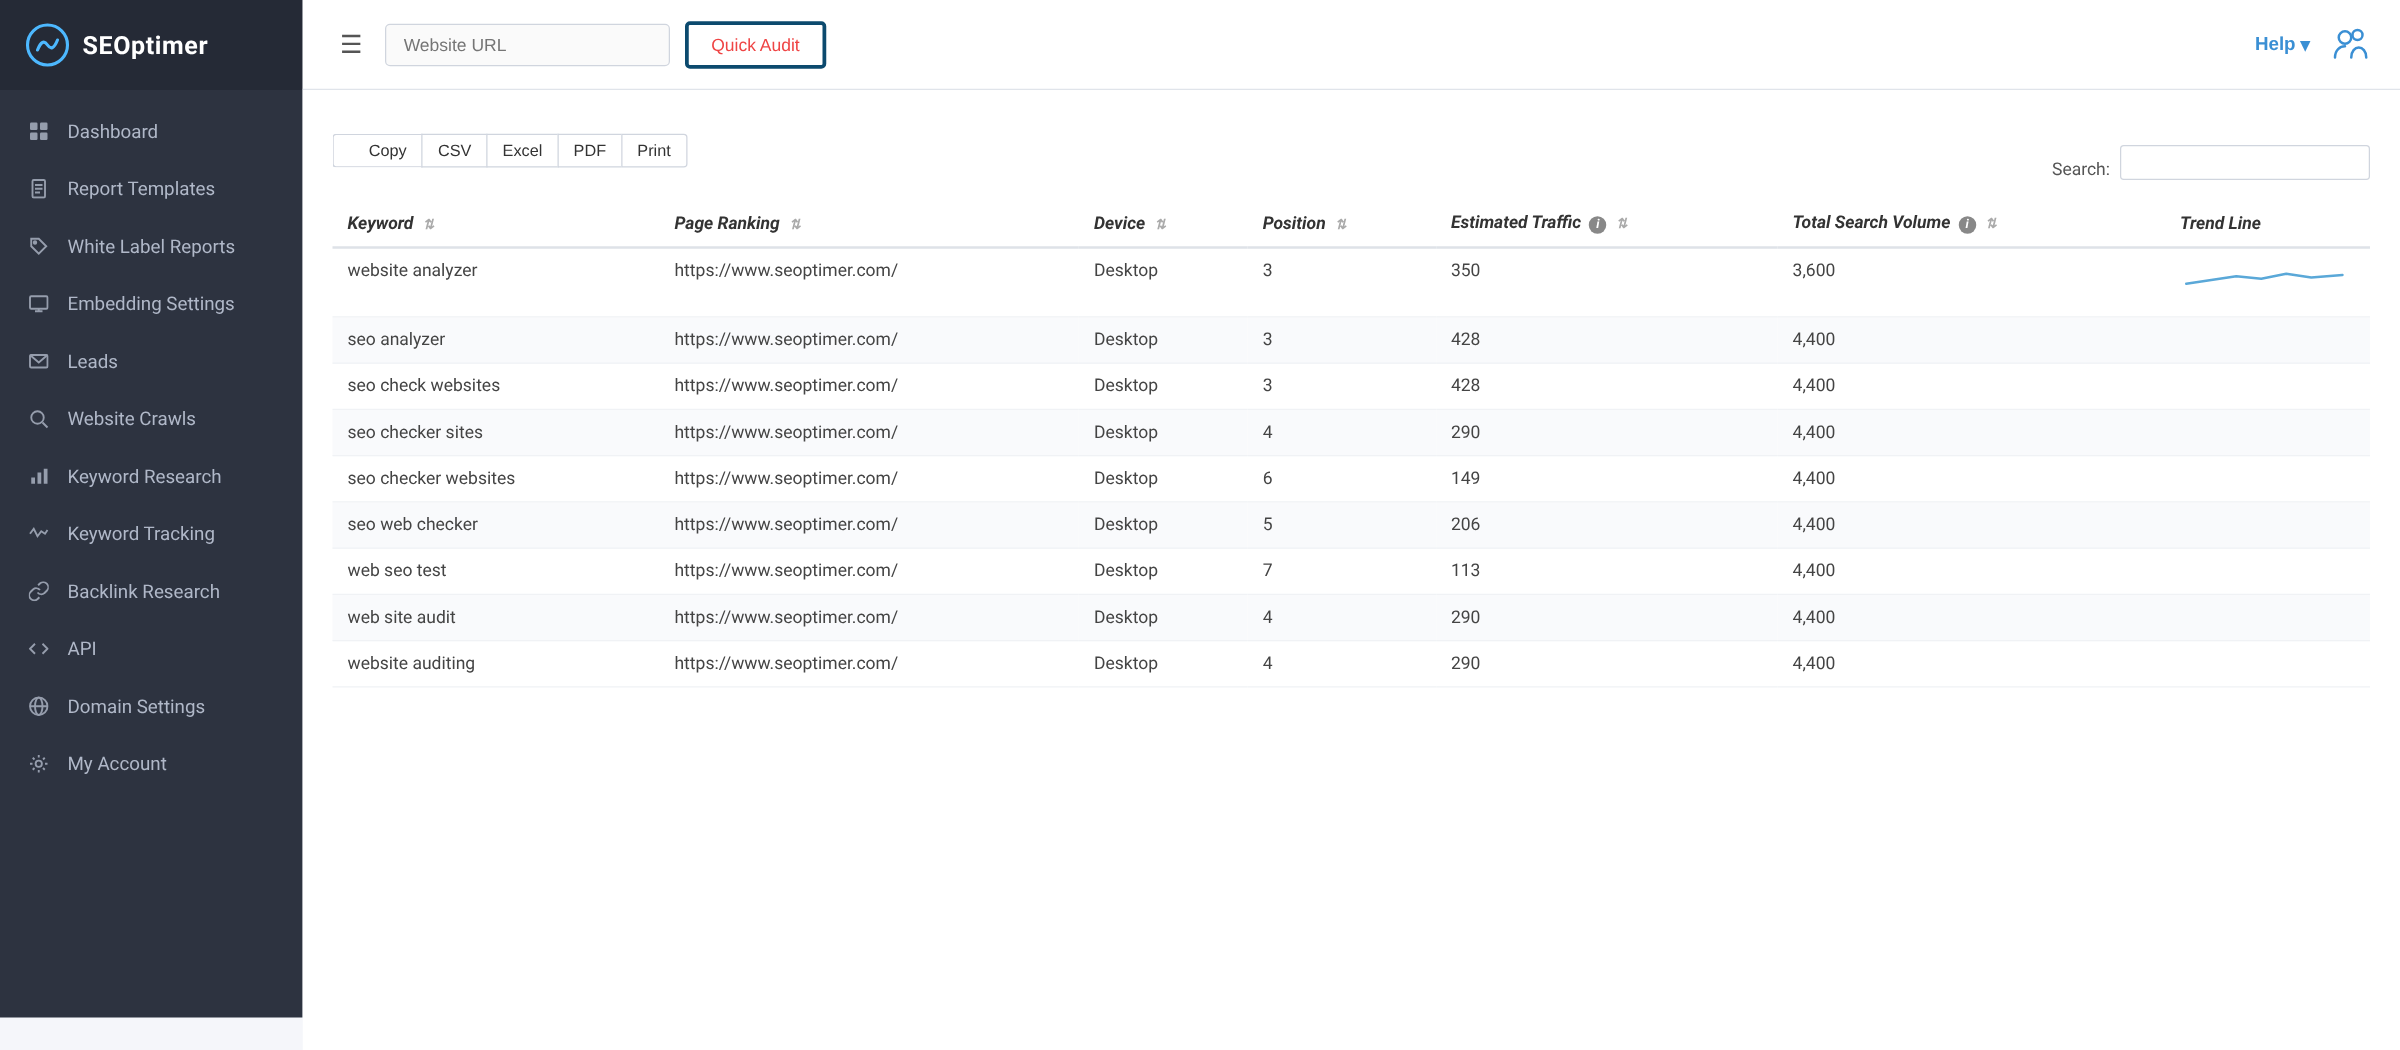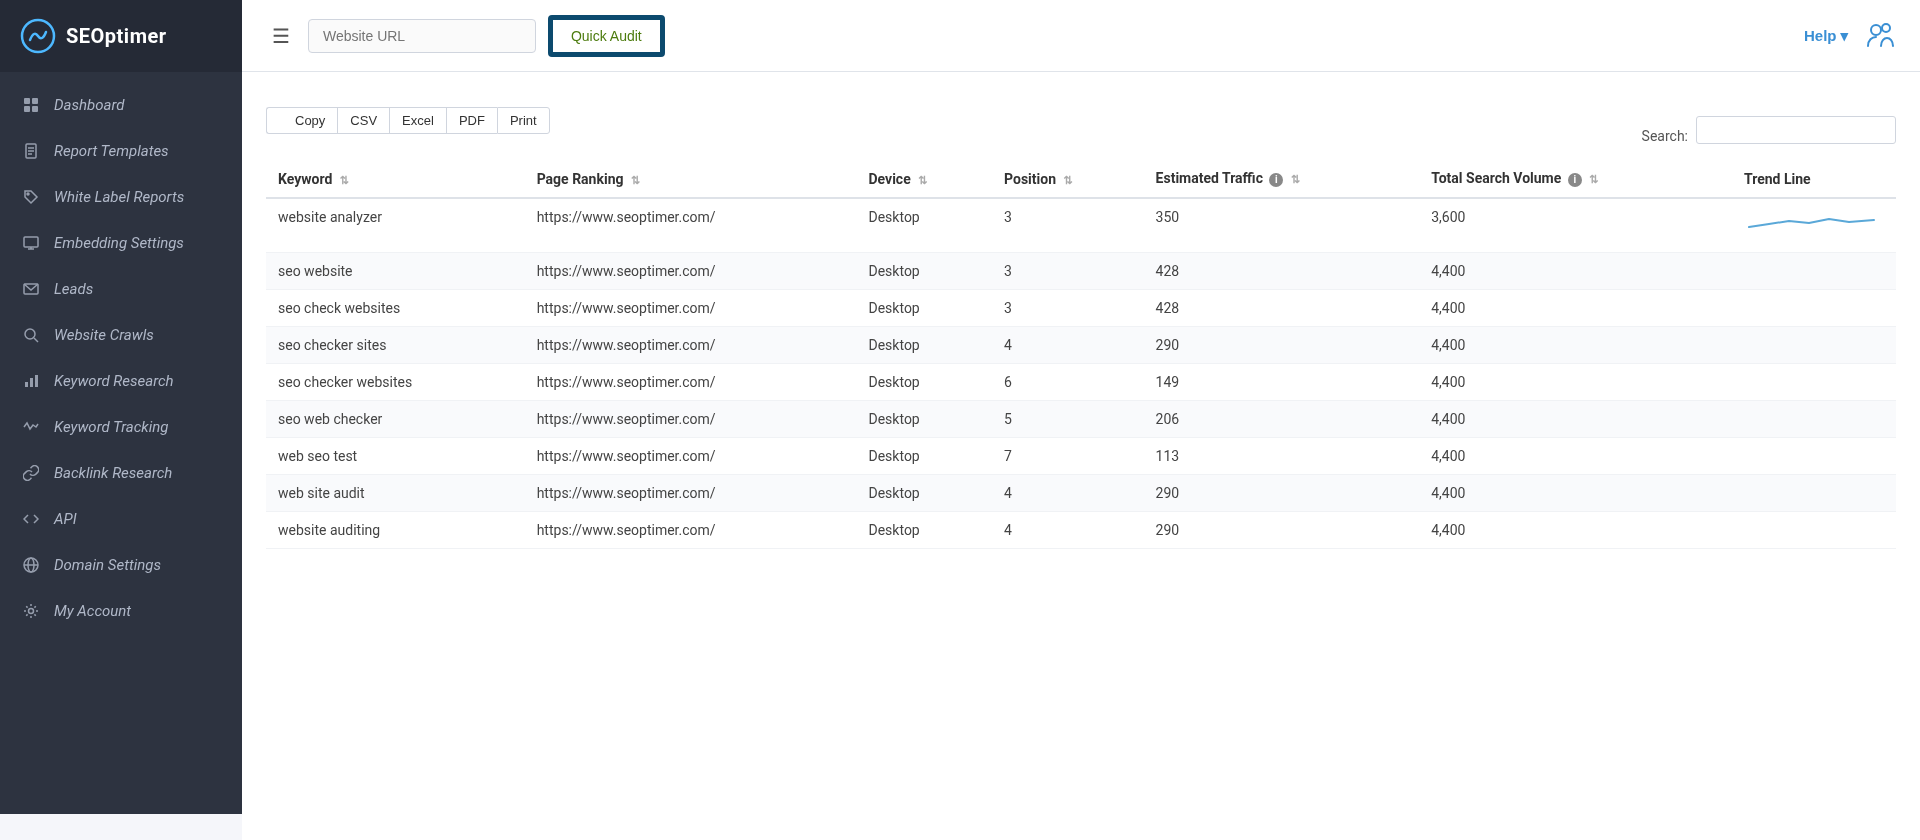--- a/index.html
+++ b/index.html
@@ -40,21 +40,20 @@
     }
     .sidebar-item {
       display: flex;
       align-items: flex-end;
       padding: 14px 22px;
       gap: 14px;
       color: #b0b8c8;
       font-size: 15px;
       cursor: pointer;
       transition: background 0.15s;
-      font-style: italic;
     }
     .sidebar-item .nav-icon {
       width: 18px;
       height: 18px;
       display: flex;
       align-items: center;
       justify-content: center;
       opacity: 0.8;
     }
 
@@ -88,26 +87,26 @@
       border: 1px solid #d0d5de;
       border-radius: 4px;
       padding: 8px 14px;
       font-size: 14px;
       color: #999;
       width: 228px;
       outline: none;
       background: #fafafa;
     }
     .audit-btn {
-      border: 5px solid #0c4a6e;
+      border: 3px solid #0c4a6e;
       background: #fff;
       border-radius: 4px;
       padding: 8px 18px;
       font-size: 14px;
-      color: #4d7c0f;
+      color: #ef4444;
       cursor: pointer;
     }
     .header-right {
       margin-left: auto;
       display: flex;
       align-items: center;
       gap: 16px;
     }
     .help-btn {
       background: none;
@@ -180,20 +179,21 @@
     .data-table thead tr {
       border-bottom: 2px solid #dee2e8;
     }
     .data-table th {
       text-align: left;
       padding: 10px 12px;
       font-weight: 700;
       color: #333;
       white-space: nowrap;
       background: #fff;
+      font-style: italic;
     }
     .data-table th .sort-icon {
       display: inline-block;
       margin-left: 4px;
       color: #aaa;
       font-size: 11px;
     }
     .data-table td {
       padding: 10px 12px;
       color: #444;
@@ -438,21 +438,21 @@
       <td>3</td>
       <td>350</td>
       <td>3,600</td>
       <td class="trend-cell">
         <svg class="trend-svg" viewBox="0 0 140 30">
           <polyline points="5,18 25,15 45,12 65,14 85,10 105,13 130,11" fill="none" stroke="#5aa8d8" stroke-width="2" stroke-linecap="round" stroke-linejoin="round"></polyline>
         </svg>
       </td>
     </tr>
           <tr>
-      <td>seo website</td>
+      <td>seo analyzer</td>
       <td class="url-cell">https://www.seoptimer.com/</td>
       <td>Desktop</td>
       <td>3</td>
       <td>428</td>
       <td>4,400</td>
       <td class="trend-cell">
         
       </td>
     </tr>
           <tr>

